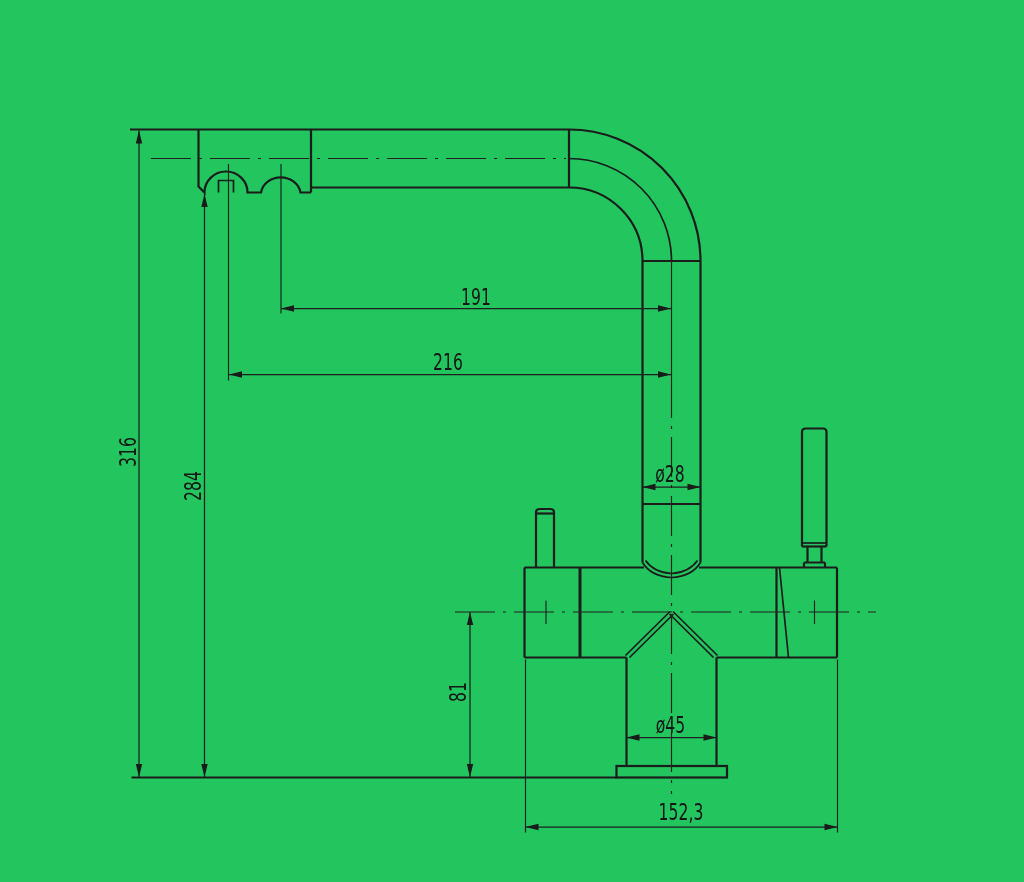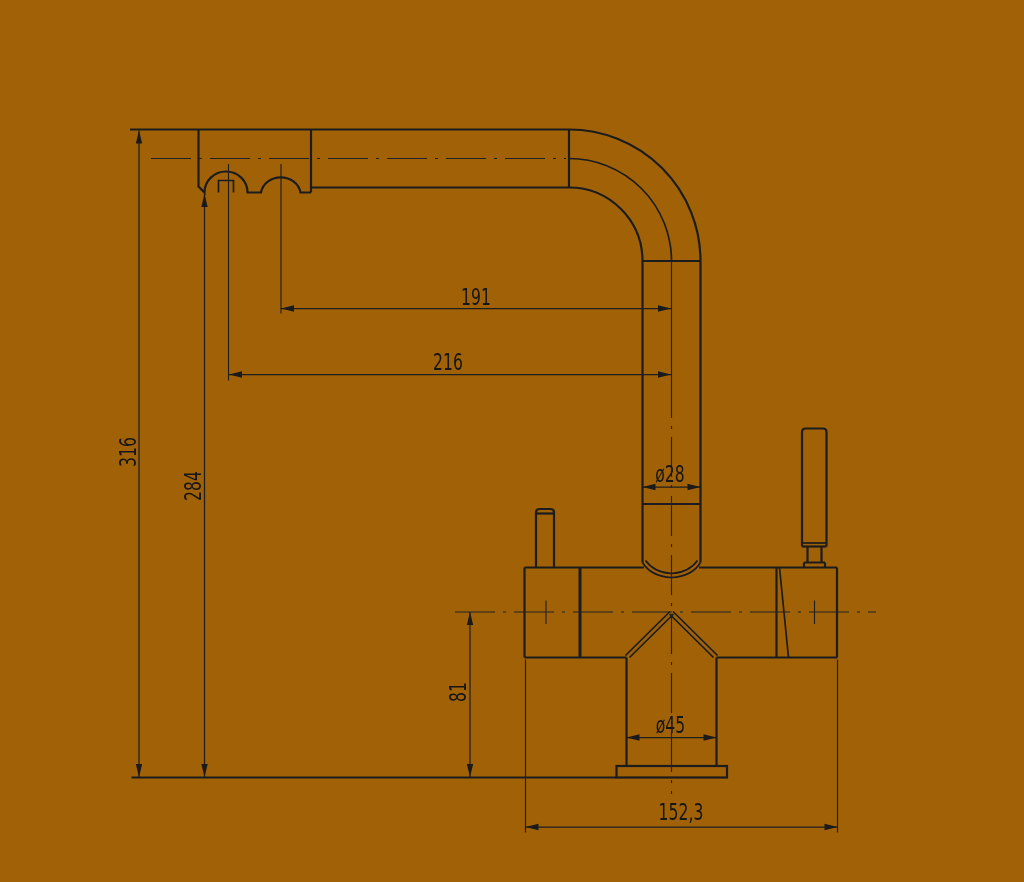--- a/index.html
+++ b/index.html
@@ -4,21 +4,21 @@
 <style>
   html, body {
     margin: 0;
     padding: 0;
     background: #ffffff;
   }
   .stage {
     position: relative;
     width: 1024px;
     height: 882px;
-    background: #a16207;
+    background: #22c55e;
     overflow: hidden;
   }
   svg { display: block; }
   .contour   { stroke: #1c1c1c; stroke-width: 2.2; fill: none; stroke-linecap: butt; stroke-linejoin: miter; }
   .contour-thick { stroke: #1c1c1c; stroke-width: 3; fill: none; }
   .contour-thin  { stroke: #1c1c1c; stroke-width: 1.7; fill: none; }
   .dimline   { stroke: #1f1f1f; stroke-width: 1.25; fill: none; }
   .extline   { stroke: #1f1f1f; stroke-width: 1.15; fill: none; }
   .centerline{ stroke: #222222; stroke-width: 1.15; fill: none; stroke-dasharray: 40 8 3 8; }
   .axis-tick { stroke: #222222; stroke-width: 1.15; fill: none; }

